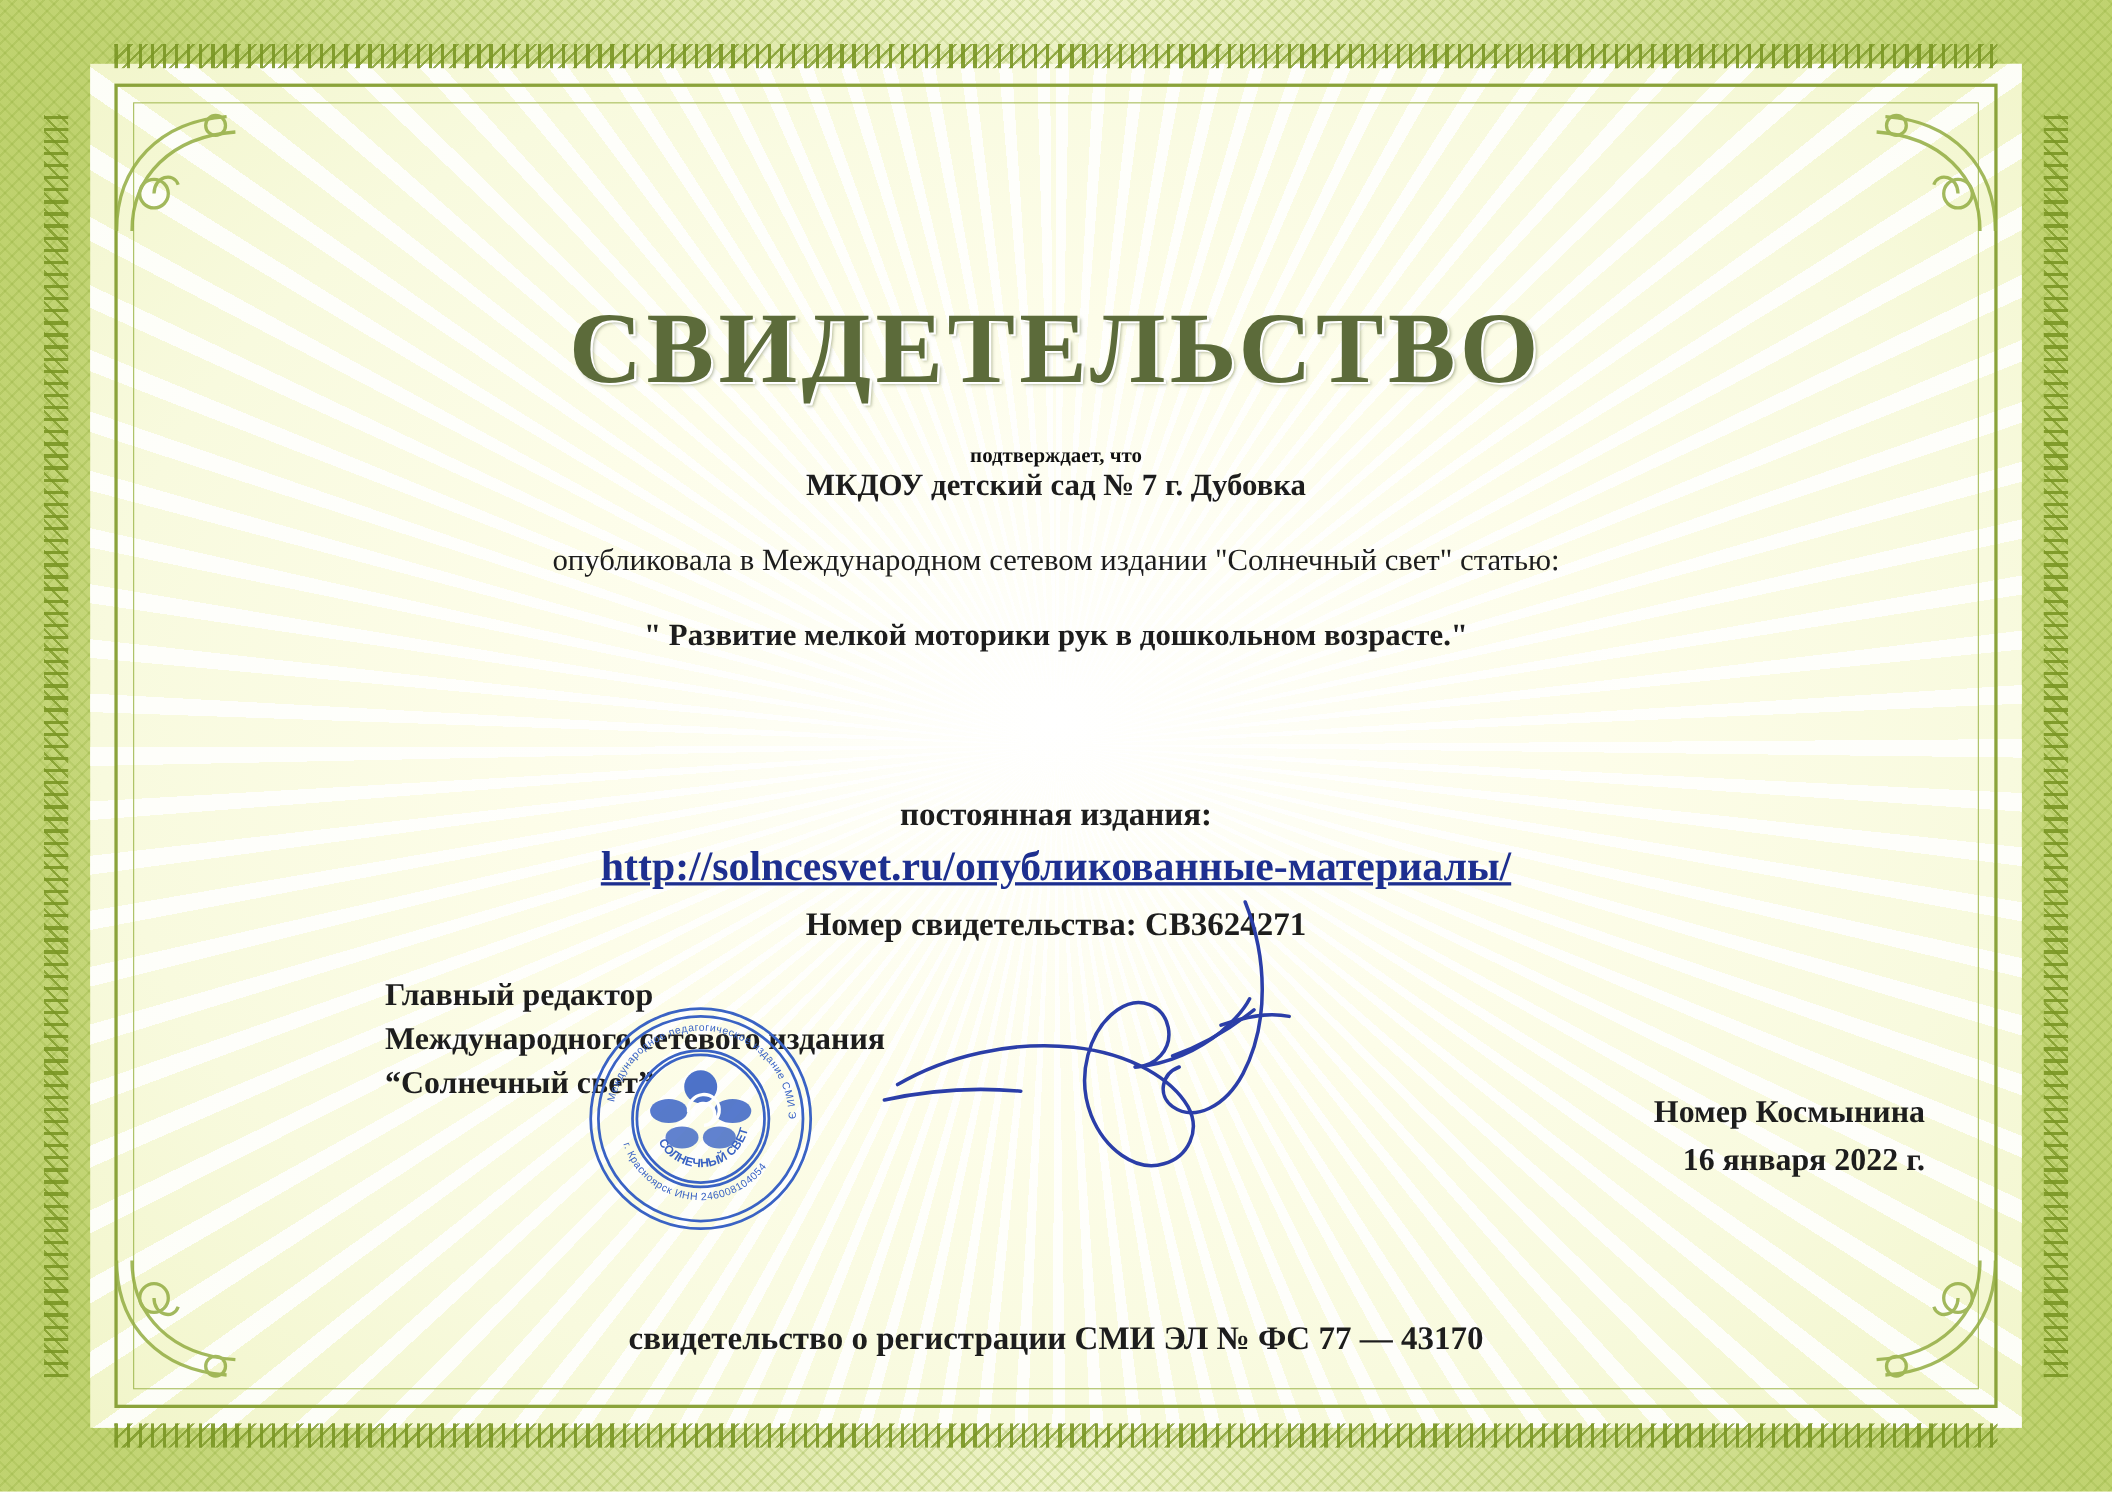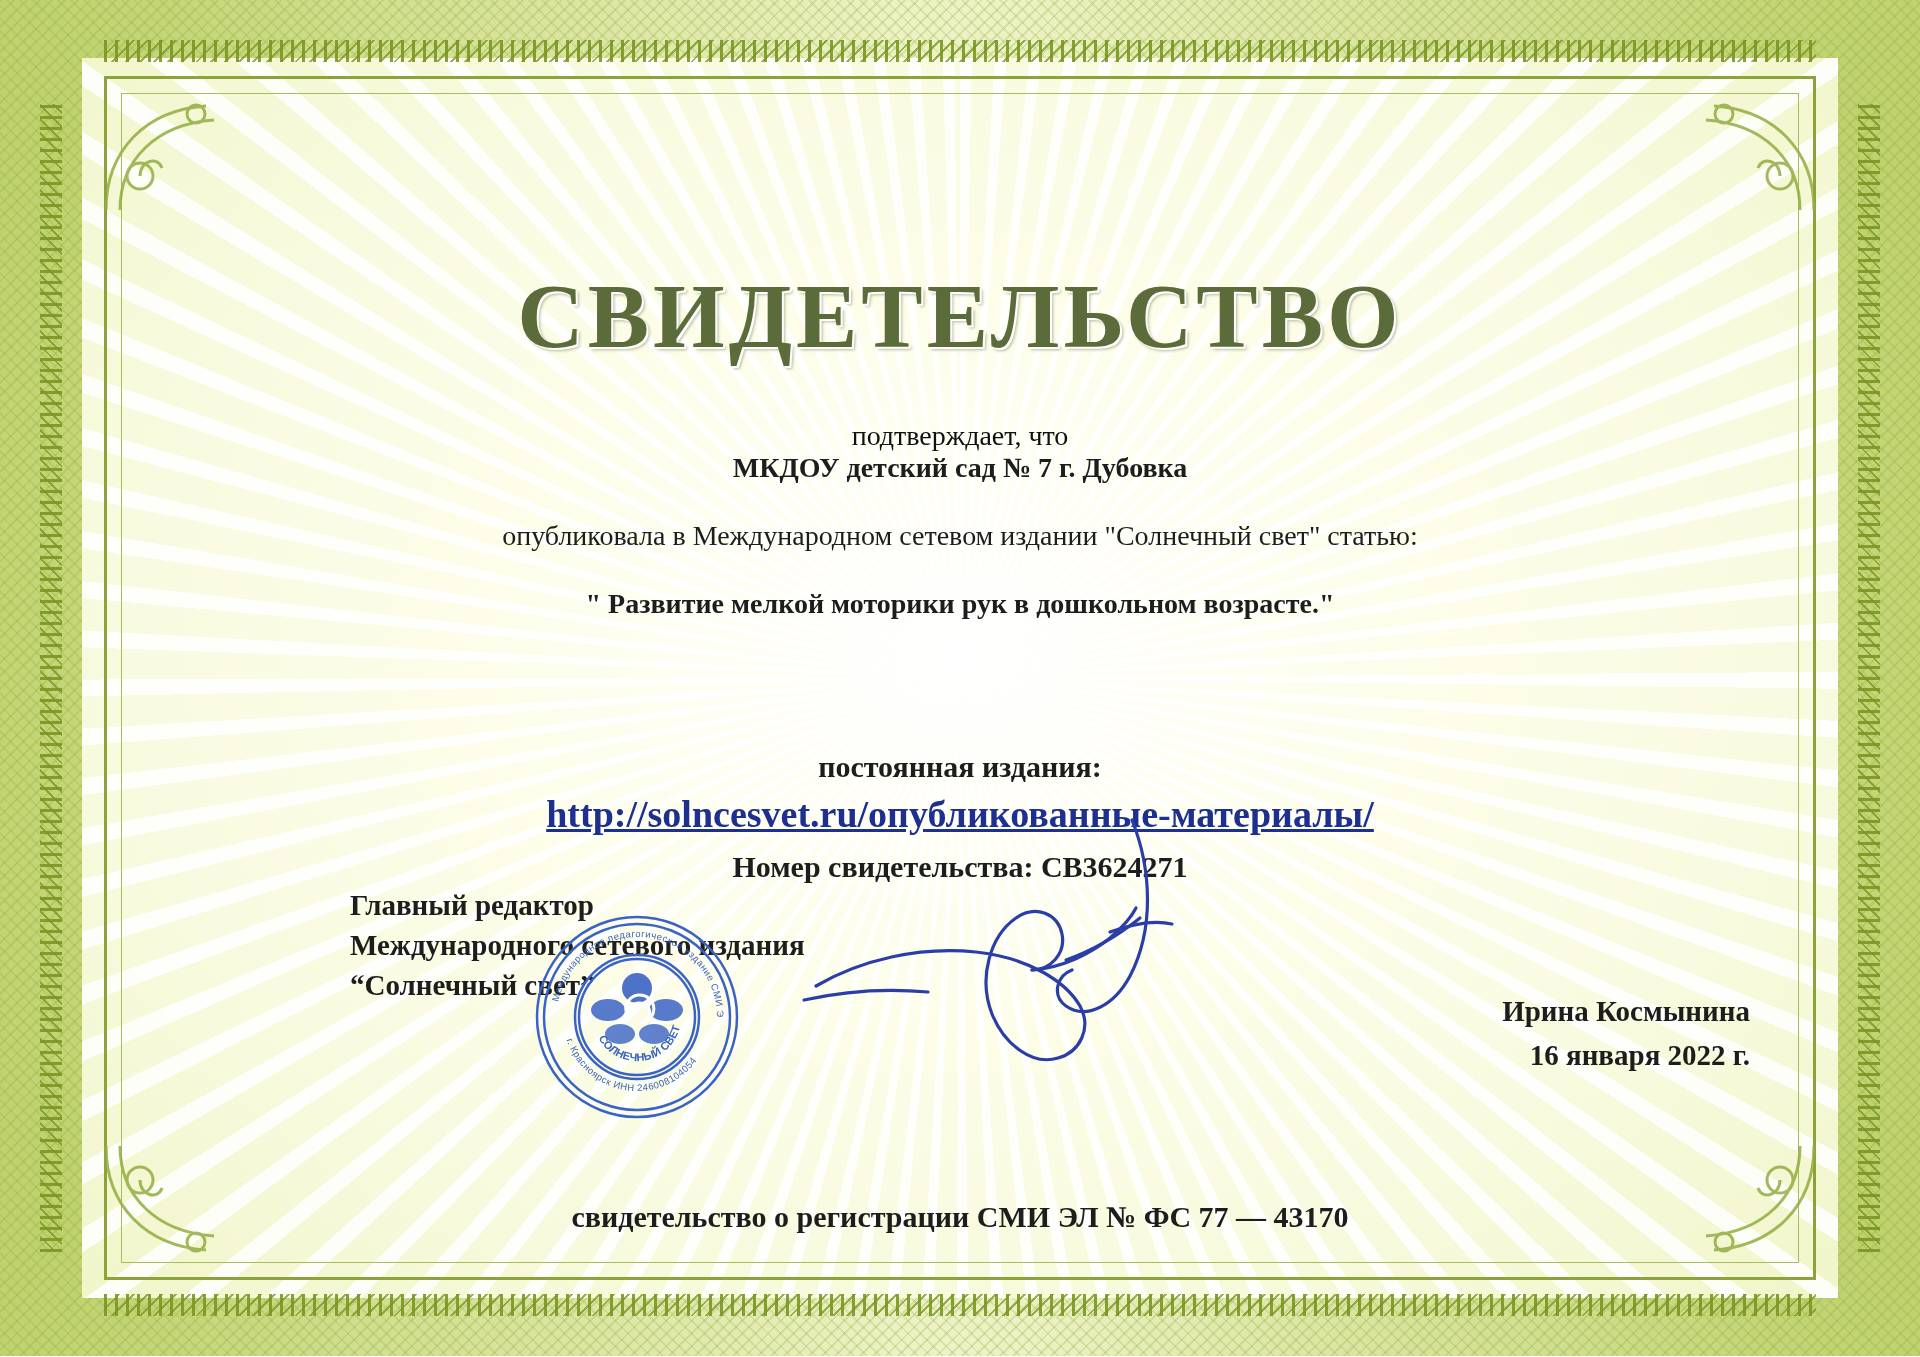--- a/index.html
+++ b/index.html
@@ -119,23 +119,23 @@
     font-size: 92px;
     letter-spacing: 4px;
     color: #5c6b3a;
     text-shadow:
       2px 2px 0 #ffffff,
       3px 3px 3px rgba(90,105,55,0.45);
     line-height: 1;
   }
 
   .confirm-line {
-    margin-top: 58px;
-    font-size: 28px;
-    font-weight: normal;
+    margin-top: 42px;
+    font-size: 19px;
+    font-weight: bold;
     color: #111;
   }
 
   .recipient {
     margin-top: 36px;
     font-size: 28px;
     font-weight: bold;
   }
   .organization {
     font-size: 28px;
@@ -329,20 +329,20 @@
         <path d="M352 20 C 372 70, 374 130, 350 176 C 334 206, 306 220, 286 206 C 272 196, 276 176, 292 170"></path>
         <path d="M36 186 C 80 160, 140 146, 196 152 C 250 158, 286 182, 300 206 C 312 228, 300 252, 278 258 C 252 266, 224 244, 212 214 C 198 178, 210 136, 236 118 C 256 104, 278 114, 282 134 C 286 154, 270 170, 252 170"></path>
         <path d="M252 170 C 282 168, 310 154, 330 138 C 344 126, 352 116, 356 108"></path>
         <path d="M286 160 C 314 150, 340 134, 360 118"></path>
         <path d="M330 132 C 352 124, 374 120, 392 124"></path>
         <path d="M24 200 C 60 192, 104 188, 148 192"></path>
       </g>
     </svg>
 
     <div class="signer-block">
-      <div>Ирина Космынина</div>
+      <div>Номер Космынина</div>
       <div>16 января 2022 г.</div>
     </div>
 
     <div class="registration">свидетельство о регистрации СМИ ЭЛ № ФС 77 — 43170</div>
 
   </div>
 </div>
 
 </body></html>

